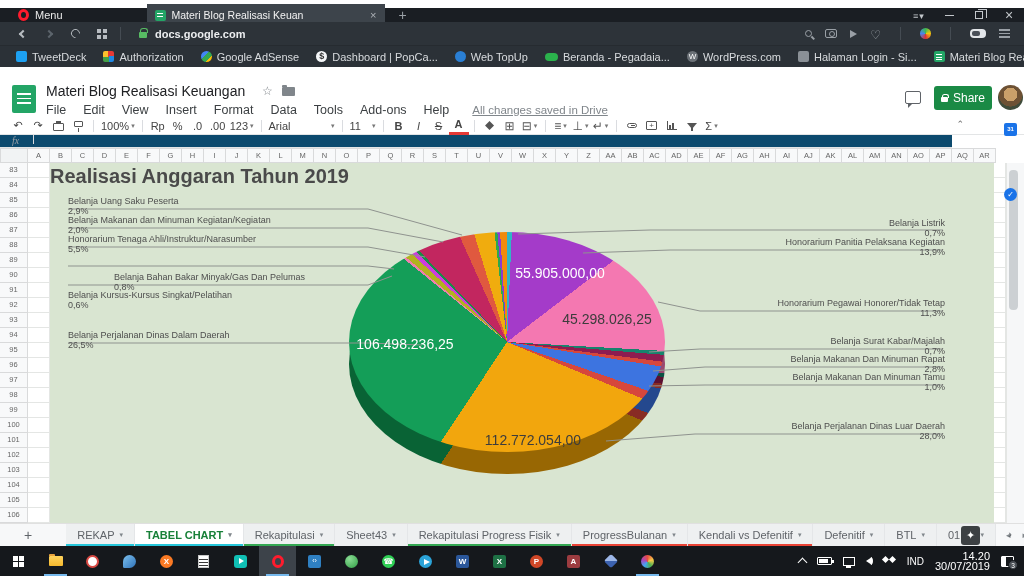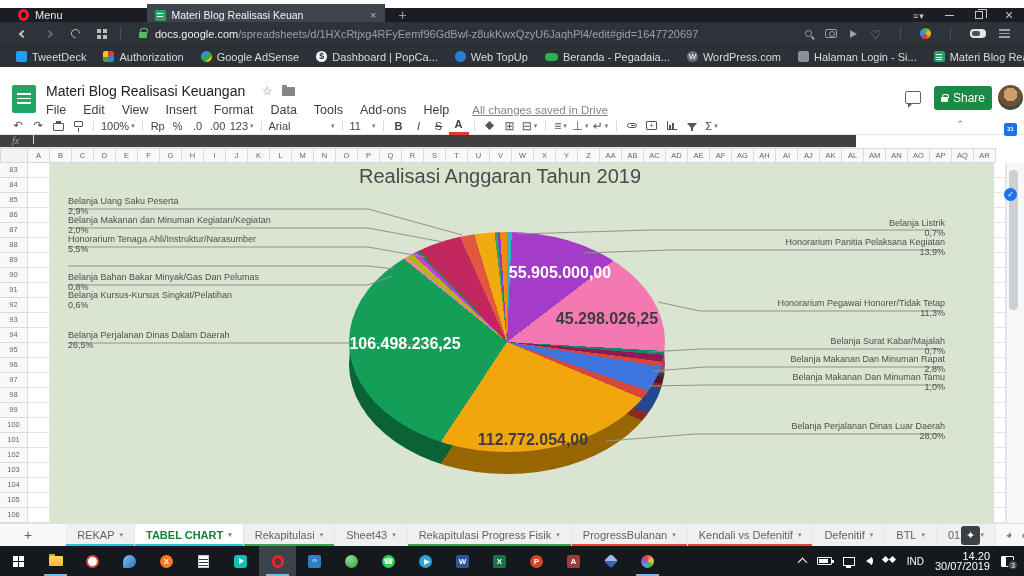--- a/index.html
+++ b/index.html
@@ -26,21 +26,21 @@
   #addrbar{position:absolute;left:0;top:22px;width:1024px;height:23px;background:#2d3339;display:flex;align-items:center;padding:0 10px;color:#aab0b6}
   .nbtn{width:26px;height:23px;display:flex;align-items:center;justify-content:center}
   .ic-back{width:6px;height:6px;border-left:2px solid #b7bcc1;border-bottom:2px solid #b7bcc1;transform:rotate(45deg)}
   .ic-fwd{width:6px;height:6px;border-left:2px solid #5c646c;border-bottom:2px solid #5c646c;transform:rotate(-135deg)}
   .ic-reload{width:9px;height:9px;border:1.6px solid #b7bcc1;border-radius:50%;border-right-color:transparent;transform:rotate(45deg)}
   .ic-dial{width:4px;height:4px;background:#b7bcc1;box-shadow:6px 0 #b7bcc1,0 6px #b7bcc1,6px 6px #b7bcc1;margin:-5px 0 0 -5px}
   .vsep{width:1px;height:13px;background:#454c53;margin:0 6px}
   .addr-field{flex:1;display:flex;align-items:center;height:23px;padding:0 8px;font-size:11px}
   .ic-lock{width:8px;height:6px;background:#57bb63;border-radius:1px;position:relative;margin:2px 8px 0 4px}
   .ic-lock::before{content:"";position:absolute;left:1.2px;top:-3.6px;width:5.6px;height:4px;border:1.4px solid #57bb63;border-bottom:none;border-radius:3px 3px 0 0}
-  .url-host{color:#eceef0;font-weight:normal}
+  .url-host{color:#eceef0;font-weight:bold}
   .url-path{color:#9aa0a6}
   .addr-ics{display:flex;align-items:center;gap:13px;margin-left:auto;padding-right:4px}
   .ic-mag{width:7px;height:7px;border:1.5px solid #9aa0a6;border-radius:50%;position:relative}
   .ic-mag::after{content:"";position:absolute;left:5px;top:5.5px;width:4px;height:1.5px;background:#9aa0a6;transform:rotate(45deg)}
   .ic-cam{width:12px;height:9px;border:1.4px solid #9aa0a6;border-radius:2px;position:relative}
   .ic-cam::after{content:"";position:absolute;left:2.5px;top:1px;width:4px;height:4px;border:1.4px solid #9aa0a6;border-radius:50%}
   .ic-send{width:0;height:0;border-top:4px solid transparent;border-bottom:4px solid transparent;border-left:7px solid #9aa0a6}
   .ic-heart::after{content:"\2661";color:#9aa0a6;font-size:12px}
   .ic-idm{width:11px;height:11px;border-radius:50%;background:conic-gradient(#3cba54,#f4c20d,#db3236,#4885ed,#3cba54)}
   .ic-vpnpill{width:16px;height:9px;border-radius:4px;background:#e3e6e9;position:relative}
@@ -98,21 +98,21 @@
   .ic-funnel{width:0;height:0;border-left:5px solid transparent;border-right:5px solid transparent;border-top:6px solid #555;position:relative}
   .ic-funnel::after{content:"";position:absolute;left:-1px;top:-6px;width:2px;height:8px;background:#555}
   .ic-linkch{width:10px;height:5px;border:1.4px solid #555;border-radius:3px;position:relative}
   .ic-linkch::after{content:"";position:absolute;left:3px;top:0.6px;width:4px;height:1.4px;background:#555}
   .ic-cmtadd{width:11px;height:9px;border:1.3px solid #555;border-radius:1px;position:relative;font-size:8px;line-height:7px;text-align:center;color:#555}
   .ic-cmtadd::after{content:"+"}
   .caret{font-size:7px;color:#777}
   #tb-collapse{position:absolute;right:60px;top:2px;color:#666;font-size:9px}
 
   
-  #fbar{position:absolute;left:0;top:135px;width:856px;height:13px;background:#404040;border-bottom:1px solid #e3e5e6;display:flex;align-items:flex-start}
+  #fbar{position:absolute;left:0;top:135px;width:952px;height:13px;background:#0c4a6e;border-bottom:1px solid #e3e5e6;display:flex;align-items:flex-start}
   #fx{font-size:10px;font-style:italic;color:#9aa0a6;margin-left:12px;font-family:"Liberation Serif",serif}
   .fx-div{width:1px;height:9px;background:#dadce0;margin-left:14px}
 
   
   #corner{position:absolute;left:0;top:148px;width:28px;height:15px;background:#f1f3f4;border:1px solid #d9dadb}
   #colheads{position:absolute;left:28px;top:148px;width:968px;height:15px;display:flex;background:#f8f9fa;border-top:1px solid #d9dadb;border-bottom:1px solid #d9dadb}
   .ch{flex:1;font-size:7.5px;color:#666;text-align:center;line-height:13px;border-right:1px solid #d9dadb;overflow:hidden}
   #rowheads{position:absolute;left:0;top:163px;width:28px;height:360px;background:#f8f9fa;border-right:1px solid #d9dadb}
   .rh{height:15px;font-size:7.5px;color:#666;text-align:center;line-height:14px;border-bottom:1px solid #d9dadb}
   #colA{position:absolute;left:28px;top:163px;width:22px;height:360px;background:repeating-linear-gradient(#fff 0 14px,#e4e6e4 14px 15px);border-right:1px solid #e4e6e4}
@@ -120,29 +120,29 @@
   #vscroll{position:absolute;left:1006px;top:163px;width:18px;height:360px;background:#f6f7f8;border-left:1px solid #e4e6e4}
   #vthumb{position:absolute;left:1009px;top:170px;width:9px;height:140px;background:#ccd0d3;border-radius:4px}
   .side-ic{position:absolute;width:13px;height:13px;border-radius:2px}
   #side-calendar{left:1004px;top:123px;background:#1a73e8;color:#fff;font-size:6px;text-align:center;line-height:13px;font-weight:bold}
   #side-keep{left:1004px;top:150px;background:#f9ab00;position:relative}
   #side-keep::after{content:"";position:absolute;left:4px;top:3px;width:5px;height:5px;background:#fff;border-radius:50%}
   #side-tasks{left:1004px;top:188px;background:#1a73e8;border-radius:50%;color:#fff;font-size:8px;text-align:center;line-height:13px}
 
   
   #chart-region{position:absolute;left:50px;top:163px;width:944px;height:360px;background:#d9e5d1;overflow:hidden}
-  #chart-title{position:absolute;left:0;top:2px;width:900px;text-align:center;font-size:20px;font-weight:normal;color:#4a4a4a}
+  #chart-title{position:absolute;left:0;top:2px;width:900px;text-align:left;font-size:20px;font-weight:bold;color:#4a4a4a}
   .pie-base{position:absolute;left:299px;width:316px;height:220px;border-radius:50%}
   #pie-rim{top:91px;filter:brightness(0.62) saturate(1.05)}
   #pie{top:69px}
   #leader-svg{position:absolute;left:0;top:0;width:944px;height:360px}
   .callout{position:absolute;font-size:9px;line-height:9.5px;color:#4e4e4e;white-space:nowrap}
   .callout.left{left:18px;text-align:left}
   .callout.right{right:49px;text-align:right}
-  .vlabel{position:absolute;font-size:16px;font-weight:bold;transform:translate(-50%,-50%);white-space:nowrap}
+  .vlabel{position:absolute;font-size:14px;font-weight:normal;transform:translate(-50%,-50%);white-space:nowrap}
 
   
   #sheetbar{position:absolute;left:0;top:523px;width:1024px;height:23px;background:#f7f8f9;border-top:1px solid #e0e0e0;display:flex;align-items:center;font-size:11px;color:#5f6368}
   #addsheet{margin-left:24px;font-size:14px;color:#5f6368}
   #allsheets{margin-left:18px;width:11px;height:8px;background:linear-gradient(#5f6368 0 1.5px,transparent 1.5px 3.2px,#5f6368 3.2px 4.7px,transparent 4.7px 6.4px,#5f6368 6.4px 8px)}
   #sheet-tabs{display:flex;margin-left:16px;height:23px}
   .stab{position:relative;display:flex;align-items:center;gap:5px;padding:0 11px;border-right:1px solid #e4e6e8;background:#eef0f1;white-space:nowrap}
   .stab .dd{font-size:7px;color:#80868b}
   .stab.active{background:#fff;color:#188038;font-weight:bold}
   .stab .ubar{position:absolute;left:0;right:0;bottom:0;height:3px}
@@ -246,21 +246,20 @@
     <span class="nbtn">
         <span class="ic-reload"></span>
       </span>
     <span class="nbtn">
         <span class="ic-dial"></span>
       </span>
     <span class="vsep"></span>
     <div class="addr-field">
       <span class="ic-lock"></span>
       <span class="url-host">docs.google.com</span>
-        <span class="url-path">/spreadsheets/d/1HXcRtjxg4RFyEemf96GdBwl-z8ukKwxQzyU6JaqhPl4/edit#gid=1647720697</span>
     </div>
     <div class="addr-ics">
       <span class="ic-mag"></span>
       <span class="ic-cam"></span>
       <span class="ic-send"></span>
       <span class="ic-heart"></span>
       <span class="vsep"></span>
       <span class="ic-idm"></span>
       <span class="vsep"></span>
       <span class="ic-vpnpill"></span>
@@ -522,21 +521,21 @@
           <div>2,0%</div>
         </div>
         <div class="callout left" style="top: 72px;">
           <div>Honorarium Tenaga Ahli/Instruktur/Narasumber</div>
           <div>5,5%</div>
         </div>
         <div class="callout left" style="top: 98px; margin-top: 30px;">
           <div>Belanja Kursus-Kursus Singkat/Pelatihan</div>
           <div>0,6%</div>
         </div>
-        <div class="callout left" style="top: 110px;">
+        <div class="callout left" style="top: 110px; margin-left: 46px;">
           <div>Belanja Bahan Bakar Minyak/Gas Dan Pelumas</div>
           <div>0,8%</div>
         </div>
         <div class="callout left" style="top: 168px;">
           <div>Belanja Perjalanan Dinas Dalam Daerah</div>
           <div>26,5%</div>
         </div>
         <div class="callout right" style="top: 56px;">
           <div>Belanja Listrik</div>
           <div>0,7%</div>

